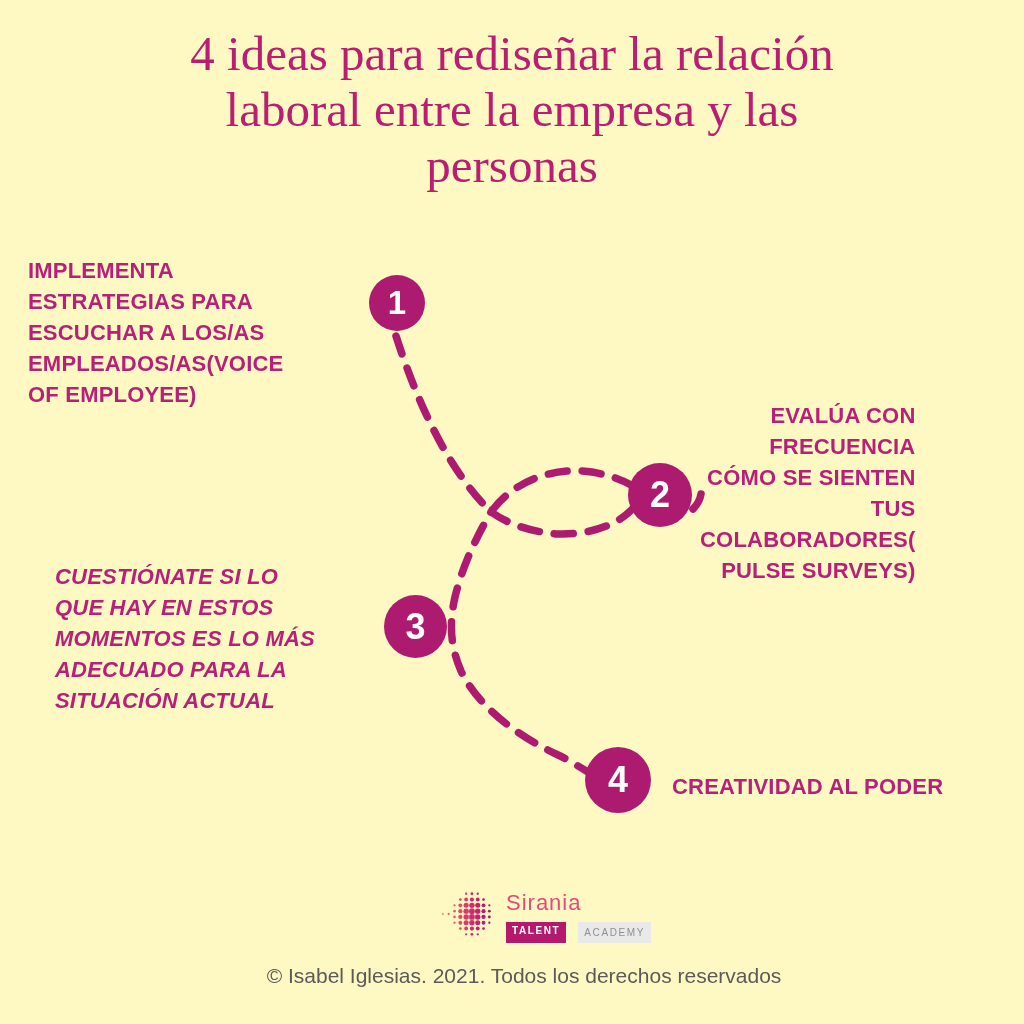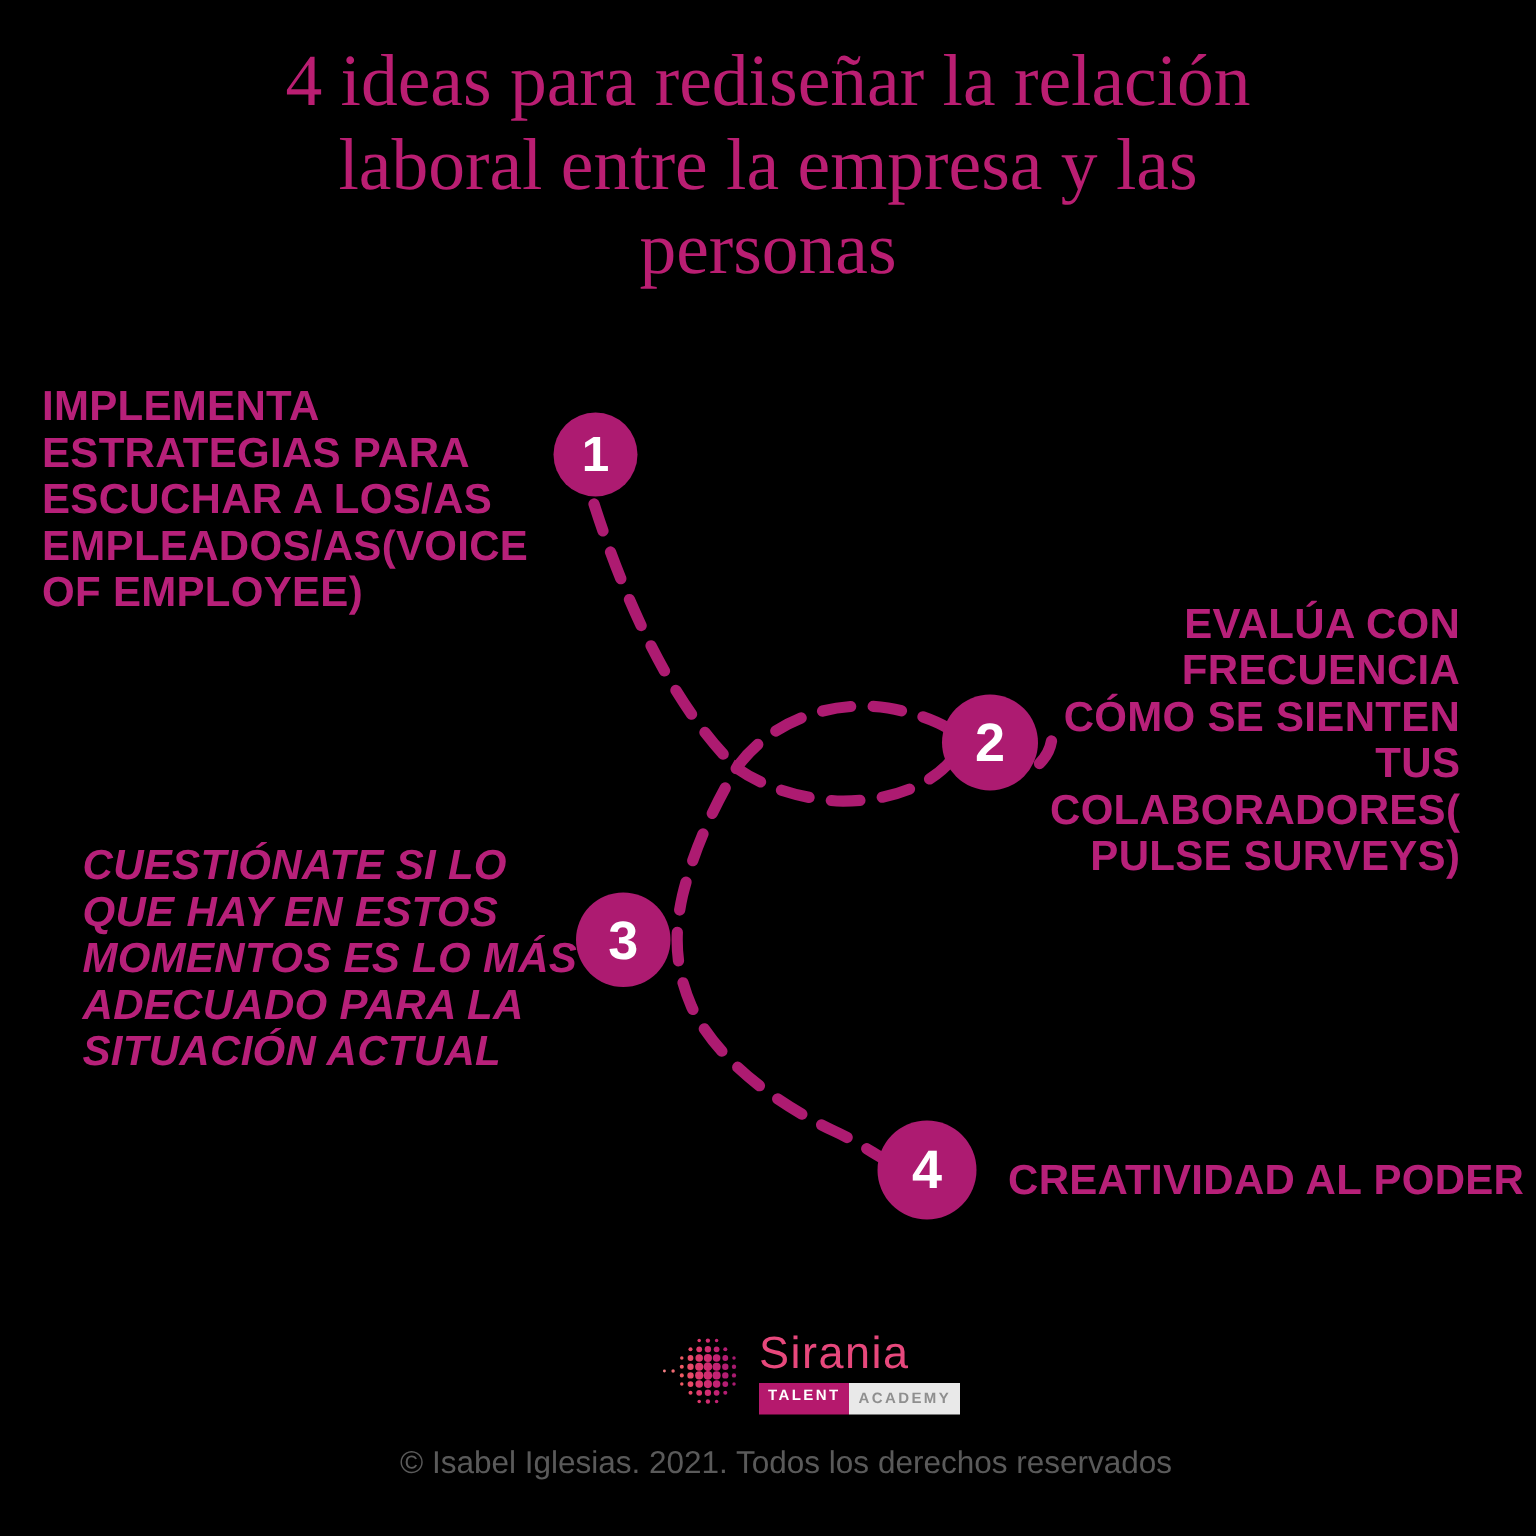--- a/index.html
+++ b/index.html
@@ -1,20 +1,20 @@
 <!DOCTYPE html>
 <html style="--magenta: #ad1b71; --text-magenta: #b72079; --title-magenta: #ba1e72; --logo-pink: #e7487c; --badge-bg: #b5196d; --academy-bg: #e9e9e9; --academy-text: #8f8f8f; --copyright-gray: #5a5a5a;"><head>
 <meta charset="utf-8">
 <style>
   html, body { margin: 0; padding: 0; background: #ffffff; }
   #canvas {
     position: relative;
     width: 1024px;
     height: 1024px;
-    background: #000000;
+    background: #fef9c3;
     overflow: hidden;
     font-family: "Liberation Sans", sans-serif;
   }
 
   
   .title {
     position: absolute;
     top: 26px;
     left: 0;
     width: 1024px;
@@ -56,21 +56,21 @@
   }
   .c1 { left: 369px; top: 275px; width: 56px; height: 56px; font-size: 33px; }
   .c2 { left: 628px; top: 463px; width: 64px; height: 64px; font-size: 36px; }
   .c3 { left: 384px; top: 595px; width: 63px; height: 63px; font-size: 36px; }
   .c4 { left: 585px; top: 747px; width: 66px; height: 66px; font-size: 36px; }
 
   
   .step-text {
     position: absolute;
     font-weight: bold;
-    font-size: 28px;
+    font-size: 22px;
     line-height: 31px;
     letter-spacing: 0.2px;
     color: var(--text-magenta);
     white-space: pre-line;
   }
   .t1 { left: 28px;  top: 255px; }
   .t2 { left: 700px; top: 400px; text-align: right; }
   .t3 { left: 55px;  top: 561px; font-style: italic; }
   .t4 { left: 672px; top: 771px; white-space: nowrap; }
 
@@ -78,42 +78,43 @@
   .logo {
     position: absolute;
     left: 441px;
     top: 886px;
     display: flex;
     align-items: center;
     gap: 7px;
   }
   .logo-text-col { display: flex; flex-direction: column; align-items: flex-start; }
   .brand {
-    font-size: 30px;
+    font-size: 22px;
     line-height: 32px;
     letter-spacing: 1px;
     color: var(--logo-pink);
     font-weight: normal;
   }
   .badge-row { display: flex; margin-top: 3px; }
   .badge-talent {
     background: var(--badge-bg);
     color: #ffffff;
     font-size: 10px;
     font-weight: bold;
     letter-spacing: 1.6px;
     padding: 3px 6px;
   }
   .badge-academy {
     background: var(--academy-bg);
     color: var(--academy-text);
     font-size: 10px;
-    font-weight: bold;
+    font-weight: normal;
     letter-spacing: 1.6px;
     padding: 5px 6px;
+    margin-left: 12px;
   }
 
   
   .copyright {
     position: absolute;
     top: 964px;
     left: 0;
     width: 1024px;
     text-align: center;
     font-size: 21px;

